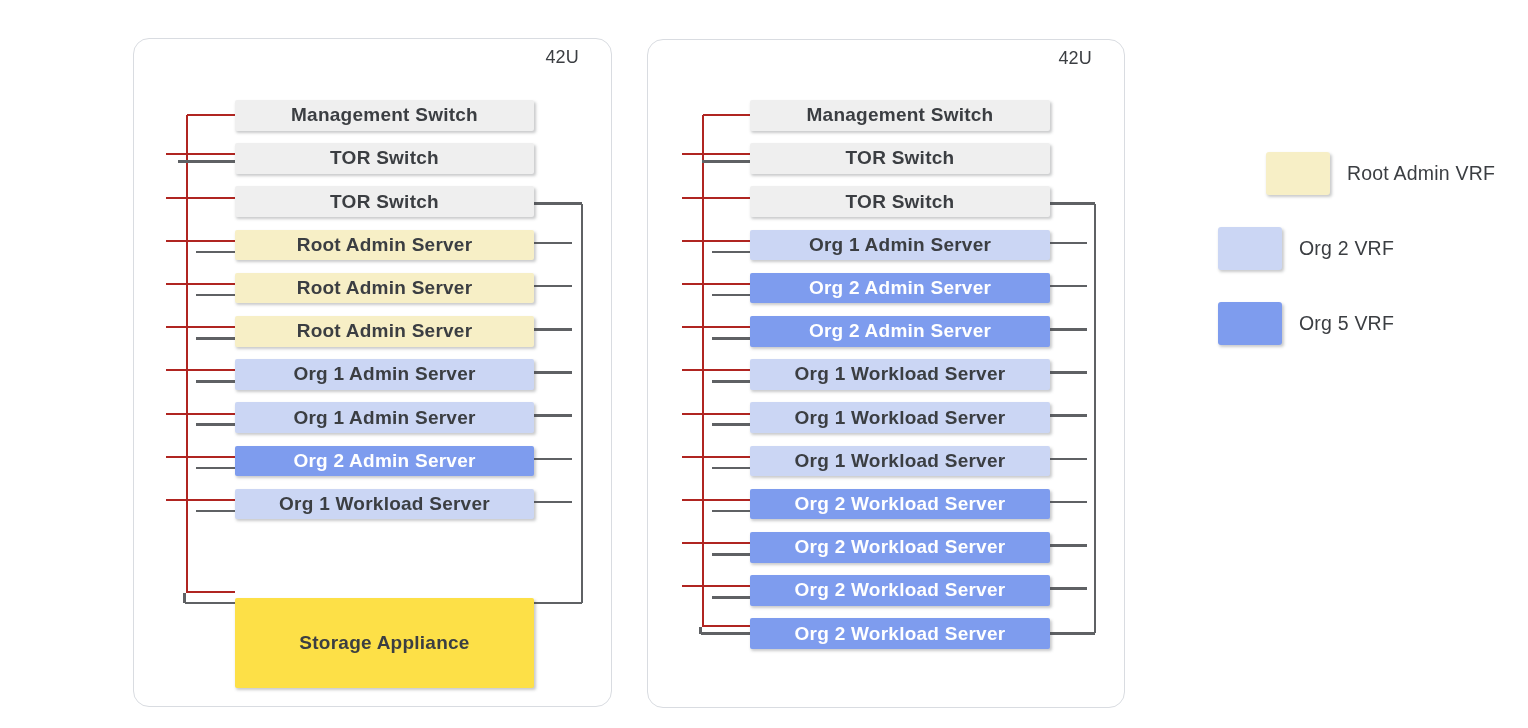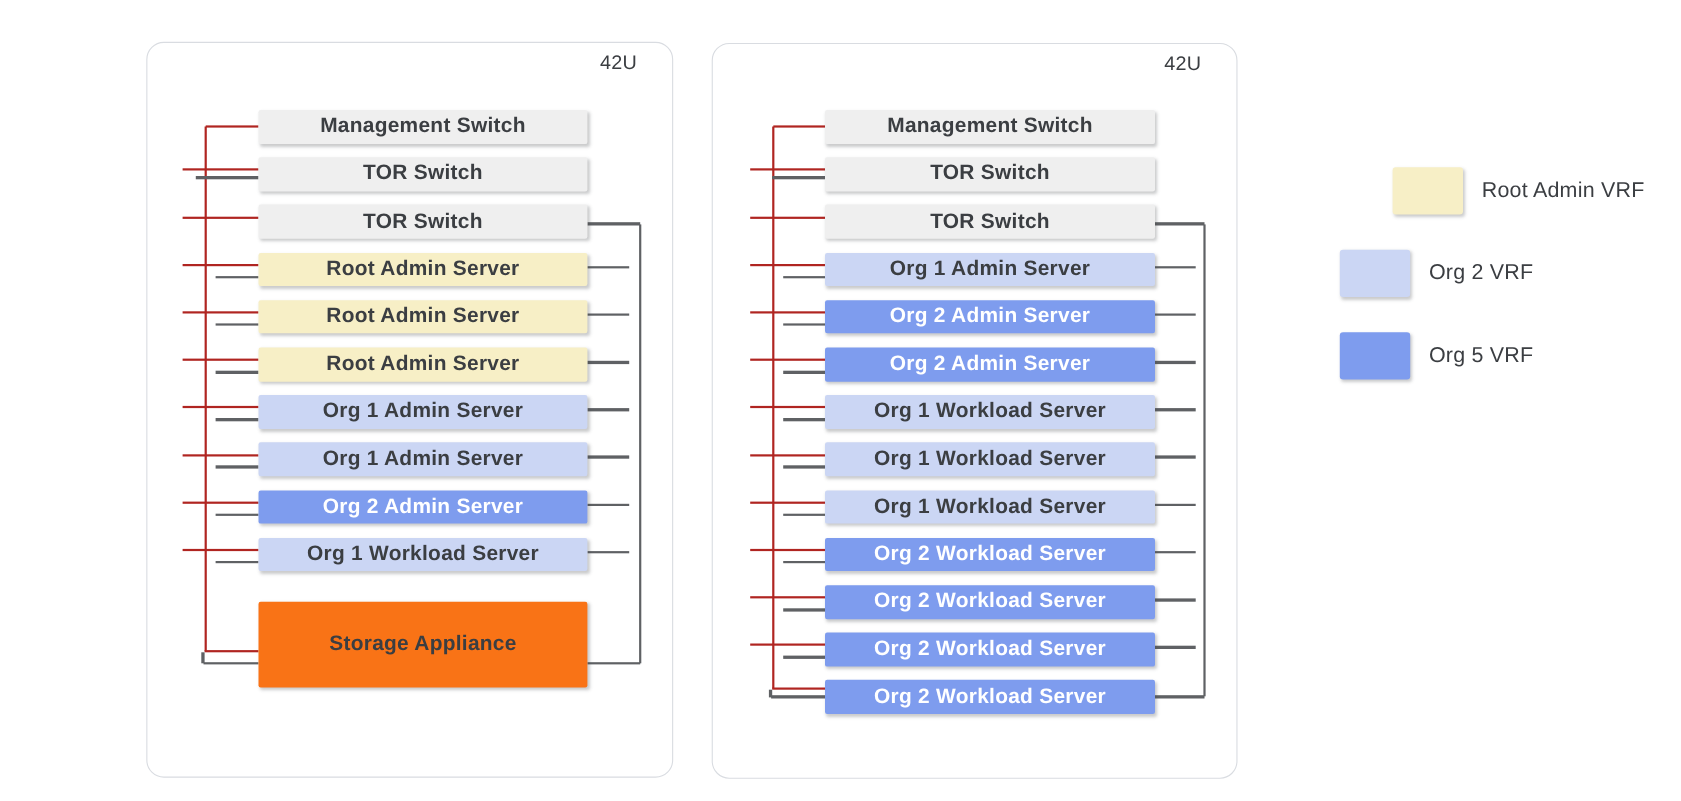--- a/index.html
+++ b/index.html
@@ -121,21 +121,21 @@
     <div class="unit-box" style="left: 235px; top: 100px; width: 299px; height: 30.5px; background: rgb(239, 239, 239); color: rgb(59, 62, 66);">Management Switch</div>
     <div class="unit-box" style="left: 235px; top: 143.2px; width: 299px; height: 30.5px; background: rgb(239, 239, 239); color: rgb(59, 62, 66);">TOR Switch</div>
     <div class="unit-box" style="left: 235px; top: 186.4px; width: 299px; height: 30.5px; background: rgb(239, 239, 239); color: rgb(59, 62, 66);">TOR Switch</div>
     <div class="unit-box" style="left: 235px; top: 229.6px; width: 299px; height: 30.5px; background: rgb(247, 239, 198); color: rgb(59, 62, 66);">Root Admin Server</div>
     <div class="unit-box" style="left: 235px; top: 272.8px; width: 299px; height: 30.5px; background: rgb(247, 239, 198); color: rgb(59, 62, 66);">Root Admin Server</div>
     <div class="unit-box" style="left: 235px; top: 316px; width: 299px; height: 30.5px; background: rgb(247, 239, 198); color: rgb(59, 62, 66);">Root Admin Server</div>
     <div class="unit-box" style="left: 235px; top: 359.2px; width: 299px; height: 30.5px; background: rgb(203, 214, 244); color: rgb(59, 62, 66);">Org 1 Admin Server</div>
     <div class="unit-box" style="left: 235px; top: 402.4px; width: 299px; height: 30.5px; background: rgb(203, 214, 244); color: rgb(59, 62, 66);">Org 1 Admin Server</div>
     <div class="unit-box" style="left: 235px; top: 445.6px; width: 299px; height: 30.5px; background: rgb(126, 156, 238); color: rgb(255, 255, 255);">Org 2 Admin Server</div>
     <div class="unit-box" style="left: 235px; top: 488.8px; width: 299px; height: 30.5px; background: rgb(203, 214, 244); color: rgb(59, 62, 66);">Org 1 Workload Server</div>
-    <div class="unit-box" style="left: 235px; top: 547px; width: 299px; height: 78px; background: #f97316; color: rgb(59, 62, 66);">Storage Appliance</div>
+    <div class="unit-box" style="left: 235px; top: 598px; width: 299px; height: 90px; background: #fde047; color: rgb(59, 62, 66);">Storage Appliance</div>
     <div class="unit-box" style="left: 750px; top: 100px; width: 300px; height: 30.5px; background: rgb(239, 239, 239); color: rgb(59, 62, 66);">Management Switch</div>
     <div class="unit-box" style="left: 750px; top: 143.2px; width: 300px; height: 30.5px; background: rgb(239, 239, 239); color: rgb(59, 62, 66);">TOR Switch</div>
     <div class="unit-box" style="left: 750px; top: 186.4px; width: 300px; height: 30.5px; background: rgb(239, 239, 239); color: rgb(59, 62, 66);">TOR Switch</div>
     <div class="unit-box" style="left: 750px; top: 229.6px; width: 300px; height: 30.5px; background: rgb(203, 214, 244); color: rgb(59, 62, 66);">Org 1 Admin Server</div>
     <div class="unit-box" style="left: 750px; top: 272.8px; width: 300px; height: 30.5px; background: rgb(126, 156, 238); color: rgb(255, 255, 255);">Org 2 Admin Server</div>
     <div class="unit-box" style="left: 750px; top: 316px; width: 300px; height: 30.5px; background: rgb(126, 156, 238); color: rgb(255, 255, 255);">Org 2 Admin Server</div>
     <div class="unit-box" style="left: 750px; top: 359.2px; width: 300px; height: 30.5px; background: rgb(203, 214, 244); color: rgb(59, 62, 66);">Org 1 Workload Server</div>
     <div class="unit-box" style="left: 750px; top: 402.4px; width: 300px; height: 30.5px; background: rgb(203, 214, 244); color: rgb(59, 62, 66);">Org 1 Workload Server</div>
     <div class="unit-box" style="left: 750px; top: 445.6px; width: 300px; height: 30.5px; background: rgb(203, 214, 244); color: rgb(59, 62, 66);">Org 1 Workload Server</div>
     <div class="unit-box" style="left: 750px; top: 488.8px; width: 300px; height: 30.5px; background: rgb(126, 156, 238); color: rgb(255, 255, 255);">Org 2 Workload Server</div>

